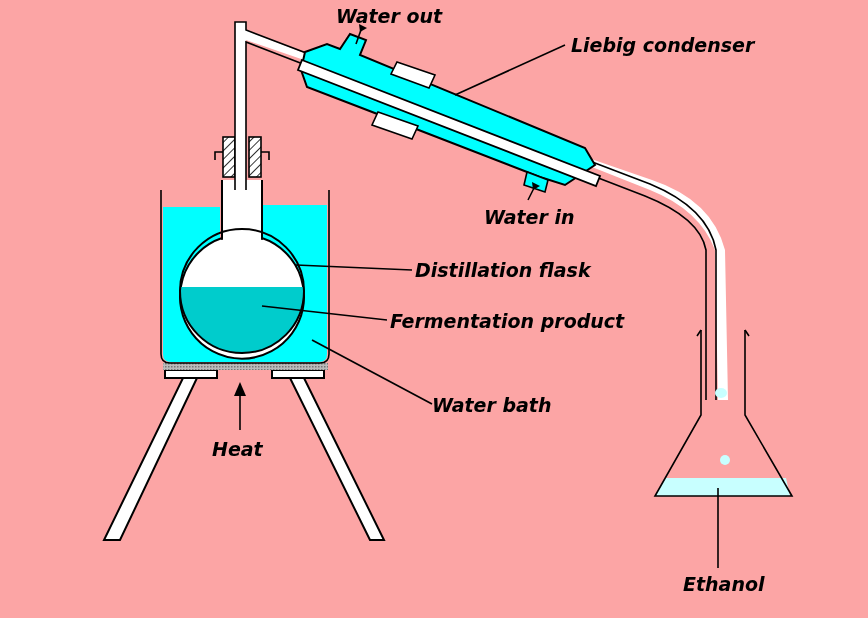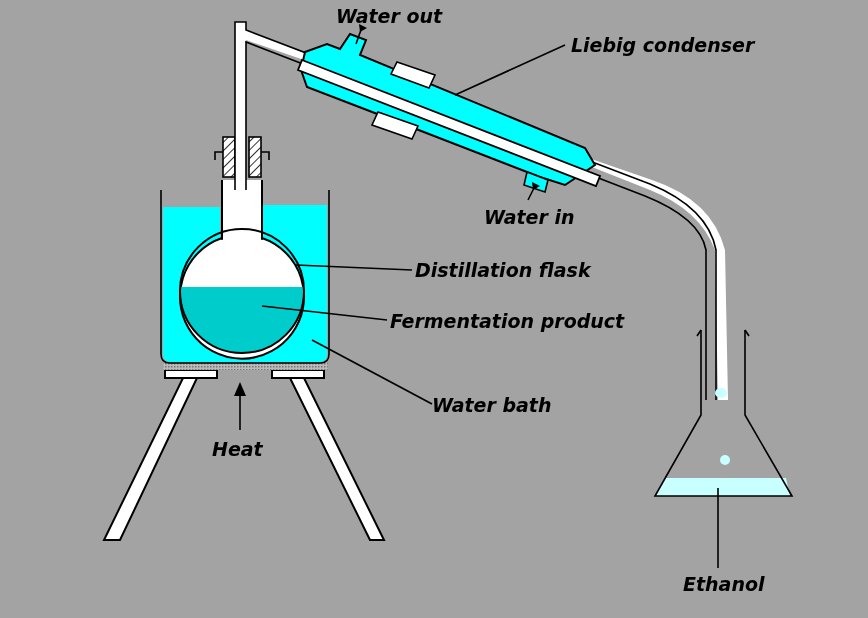--- a/index.html
+++ b/index.html
@@ -1,16 +1,16 @@
 <!DOCTYPE html>
 <html><head>
 <meta charset="utf-8">
 <style>
   html, body { margin: 0; padding: 0; background: #ffffff; }
-  #stage { position: relative; width: 868px; height: 618px; overflow: hidden; background: #a3a3a3; }
+  #stage { position: relative; width: 868px; height: 618px; overflow: hidden; background: #fca5a5; }
   svg { display: block; }
   .lbl { font-family: "DejaVu Sans", sans-serif; font-style: italic; font-weight: bold; font-size: 19px; fill: #000; }
   .ln { stroke: #000; stroke-width: 1.6; fill: none; }
   .lnw { stroke: #000; stroke-width: 2; fill: #fff; }
 </style>
 </head>
 <body>
 
 <div id="stage">
 <svg width="868" height="618" viewBox="0 0 868 618">

